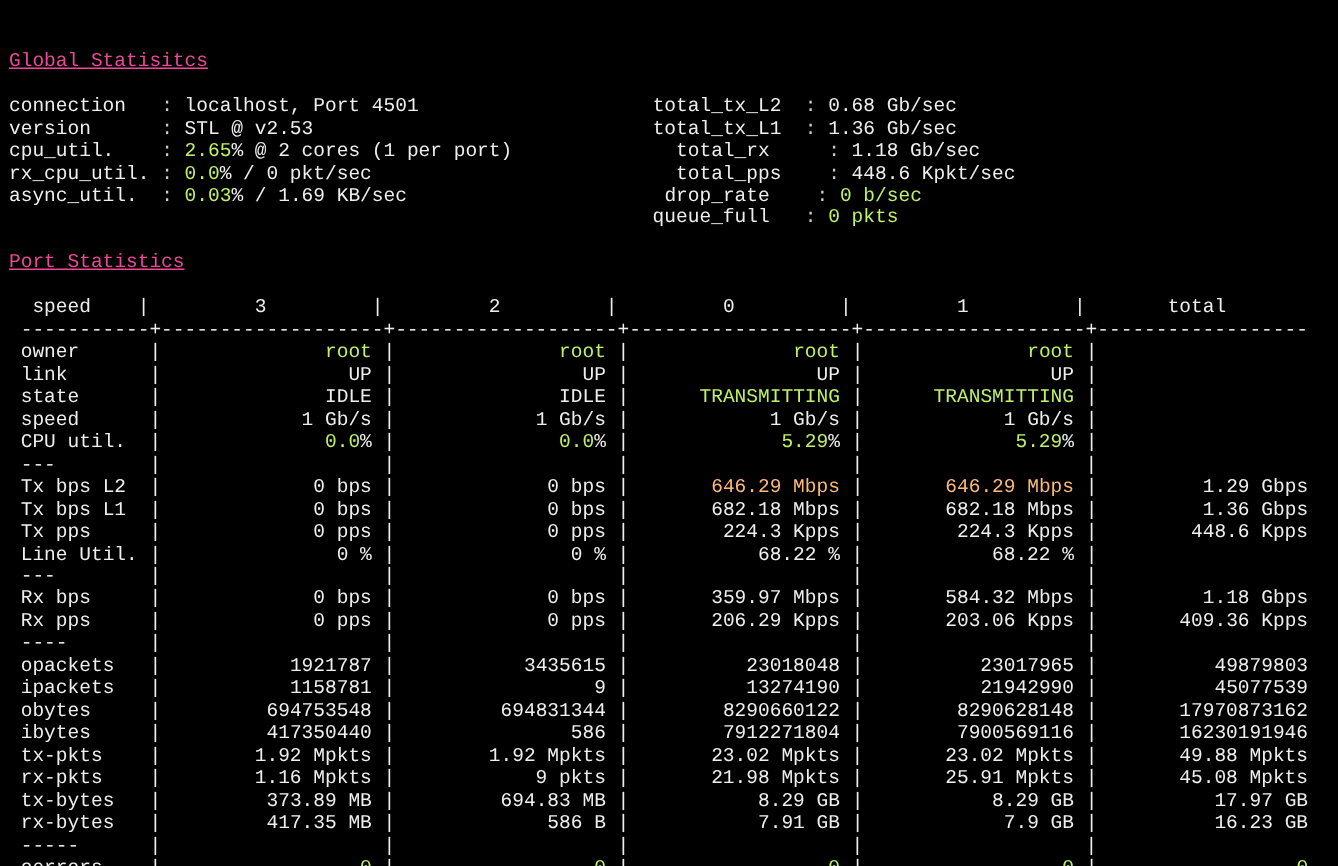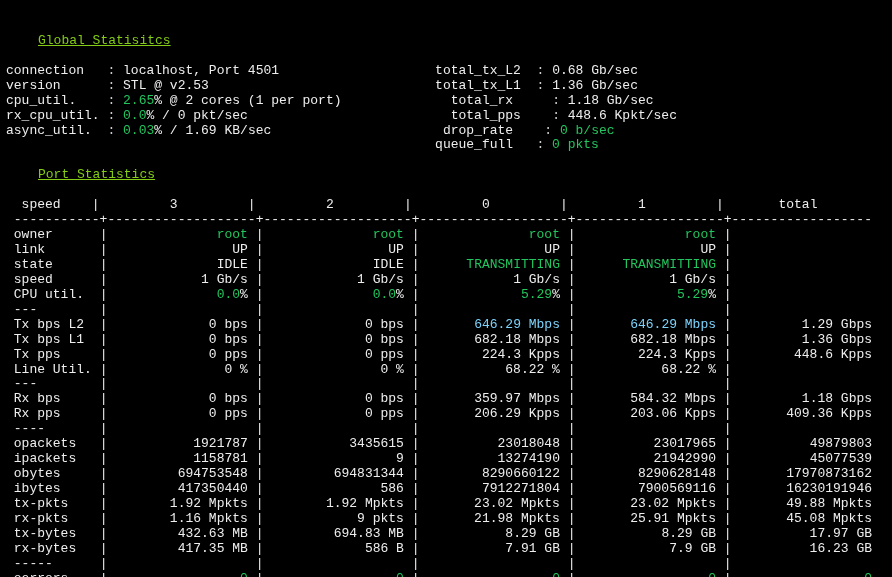--- a/index.html
+++ b/index.html
@@ -6,27 +6,26 @@
     background: #000;
     color: #ccc;
     font-family: "Consolas", "Courier New", monospace;
     font-size: 13px;
     line-height: 1.15;
     margin: 0;
     padding: 4px 6px;
     white-space: pre;
   }
   .heading {
-    color: #84cc16;
+    color: #ec4899;
     text-decoration: underline;
-    margin-left: 32px;
   }
   .white { color: #eee; }
-  .green { color: #22c55e; }
-  .blue { color: #7dd3fc; }
+  .green { color: #bef264; }
+  .blue { color: #fdba74; }
 </style>
 </head>
 <body>
 
 <span class="heading">Global Statisitcs</span>
 
 <span class="white">connection</span>   : <span class="white">localhost, Port 4501</span>                    <span class="white">total_tx_L2</span>  : <span class="white">0.68 Gb/sec</span>
 <span class="white">version</span>      : <span class="white">STL @ v2.53</span>                             <span class="white">total_tx_L1</span>  : <span class="white">1.36 Gb/sec</span>
 <span class="white">cpu_util.</span>    : <span class="green">2.65</span><span class="white">% @ 2 cores (1 per port)</span>              <span class="white">total_rx</span>     : <span class="white">1.18 Gb/sec</span>
 <span class="white">rx_cpu_util.</span> : <span class="green">0.0</span><span class="white">% / 0 pkt/sec</span>                          <span class="white">total_pps</span>    : <span class="white">448.6 Kpkt/sec</span>
@@ -50,19 +49,19 @@
 <span class="white"> <span>---</span>        |                   |                   |                   |                   |</span>
 <span class="white"> <span>Rx bps</span>     |             <span>0 bps</span> |             <span>0 bps</span> |       <span>359.97 Mbps</span> |       <span>584.32 Mbps</span> |         <span>1.18 Gbps</span></span>
 <span class="white"> <span>Rx pps</span>     |             <span>0 pps</span> |             <span>0 pps</span> |       <span>206.29 Kpps</span> |       <span>203.06 Kpps</span> |       <span>409.36 Kpps</span></span>
 <span class="white"> <span>----</span>       |                   |                   |                   |                   |</span>
 <span class="white"> <span>opackets</span>   |           <span>1921787</span> |           <span>3435615</span> |          <span>23018048</span> |          <span>23017965</span> |          <span>49879803</span></span>
 <span class="white"> <span>ipackets</span>   |           <span>1158781</span> |                 <span>9</span> |          <span>13274190</span> |          <span>21942990</span> |          <span>45077539</span></span>
 <span class="white"> <span>obytes</span>     |         <span>694753548</span> |         <span>694831344</span> |        <span>8290660122</span> |        <span>8290628148</span> |       <span>17970873162</span></span>
 <span class="white"> <span>ibytes</span>     |         <span>417350440</span> |               <span>586</span> |        <span>7912271804</span> |        <span>7900569116</span> |       <span>16230191946</span></span>
 <span class="white"> <span>tx-pkts</span>    |        <span>1.92 Mpkts</span> |        <span>1.92 Mpkts</span> |       <span>23.02 Mpkts</span> |       <span>23.02 Mpkts</span> |       <span>49.88 Mpkts</span></span>
 <span class="white"> <span>rx-pkts</span>    |        <span>1.16 Mpkts</span> |            <span>9 pkts</span> |       <span>21.98 Mpkts</span> |       <span>25.91 Mpkts</span> |       <span>45.08 Mpkts</span></span>
-<span class="white"> <span>tx-bytes</span>   |         <span>432.63 MB</span> |         <span>694.83 MB</span> |           <span>8.29 GB</span> |           <span>8.29 GB</span> |          <span>17.97 GB</span></span>
+<span class="white"> <span>tx-bytes</span>   |         <span>373.89 MB</span> |         <span>694.83 MB</span> |           <span>8.29 GB</span> |           <span>8.29 GB</span> |          <span>17.97 GB</span></span>
 <span class="white"> <span>rx-bytes</span>   |         <span>417.35 MB</span> |             <span>586 B</span> |           <span>7.91 GB</span> |            <span>7.9 GB</span> |          <span>16.23 GB</span></span>
 <span class="white"> <span>-----</span>      |                   |                   |                   |                   |</span>
 <span class="white"> <span>oerrors</span>    |                 </span><span class="green">0</span><span class="white"> |                 </span><span class="green">0</span><span class="white"> |                 </span><span class="green">0</span><span class="white"> |                 </span><span class="green">0</span><span class="white"> |                 </span><span class="green">0</span>
 
 
 
 
 </body></html>

